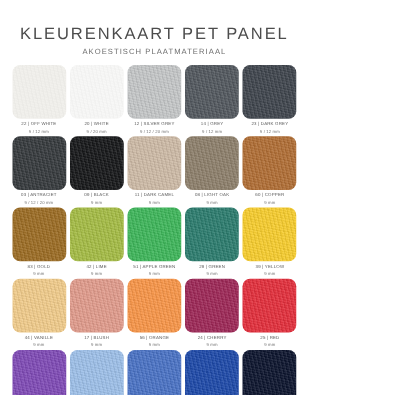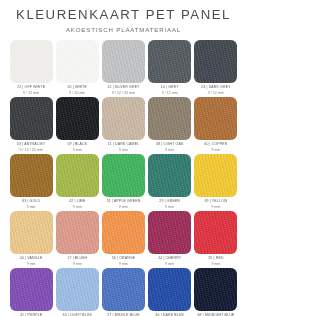--- a/index.html
+++ b/index.html
@@ -16,21 +16,21 @@
   .sheet {
     width: 247px;
     height: 316px;
     box-sizing: border-box;
     padding: 0;
     background: #ffffff;
     position: relative;
   }
   .header {
     text-align: center;
-    padding-top: 7px;
+    padding-top: 19px;
   }
   .title {
     font-size: 13.2px;
     letter-spacing: 1.55px;
     color: #4c4c4c;
     font-weight: 400;
     line-height: 15px;
     white-space: nowrap;
   }
   .subtitle {

